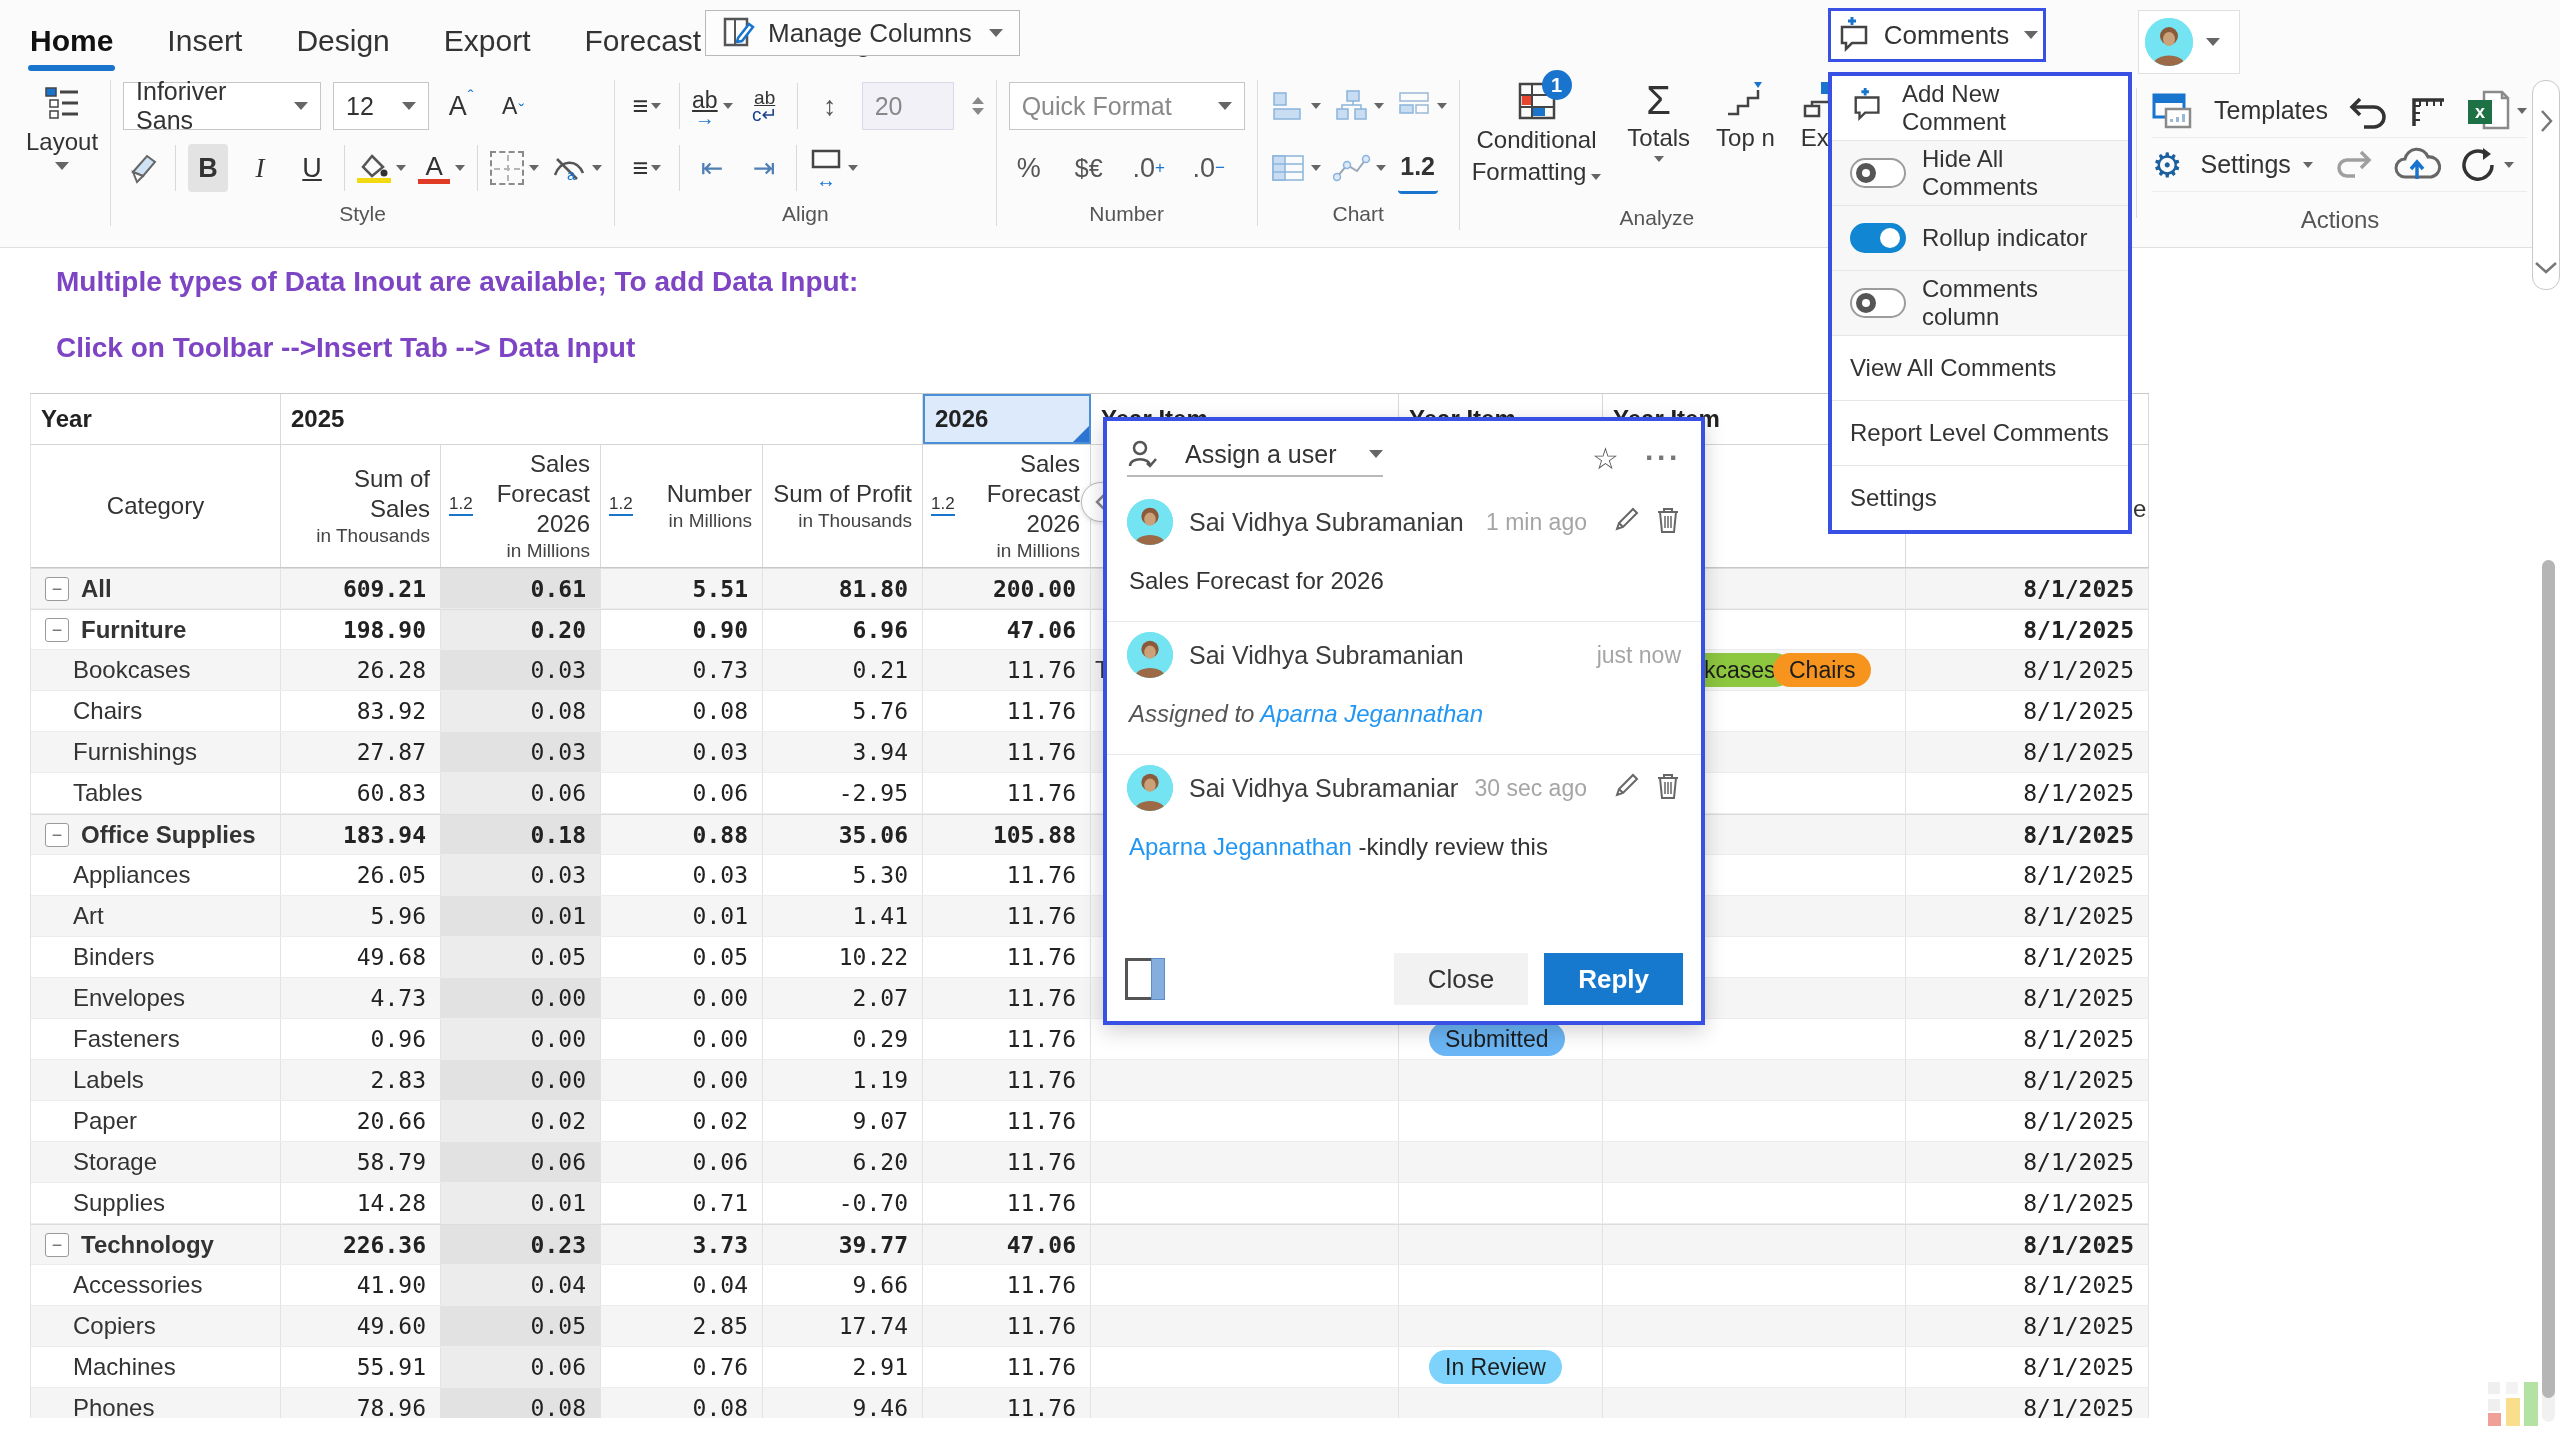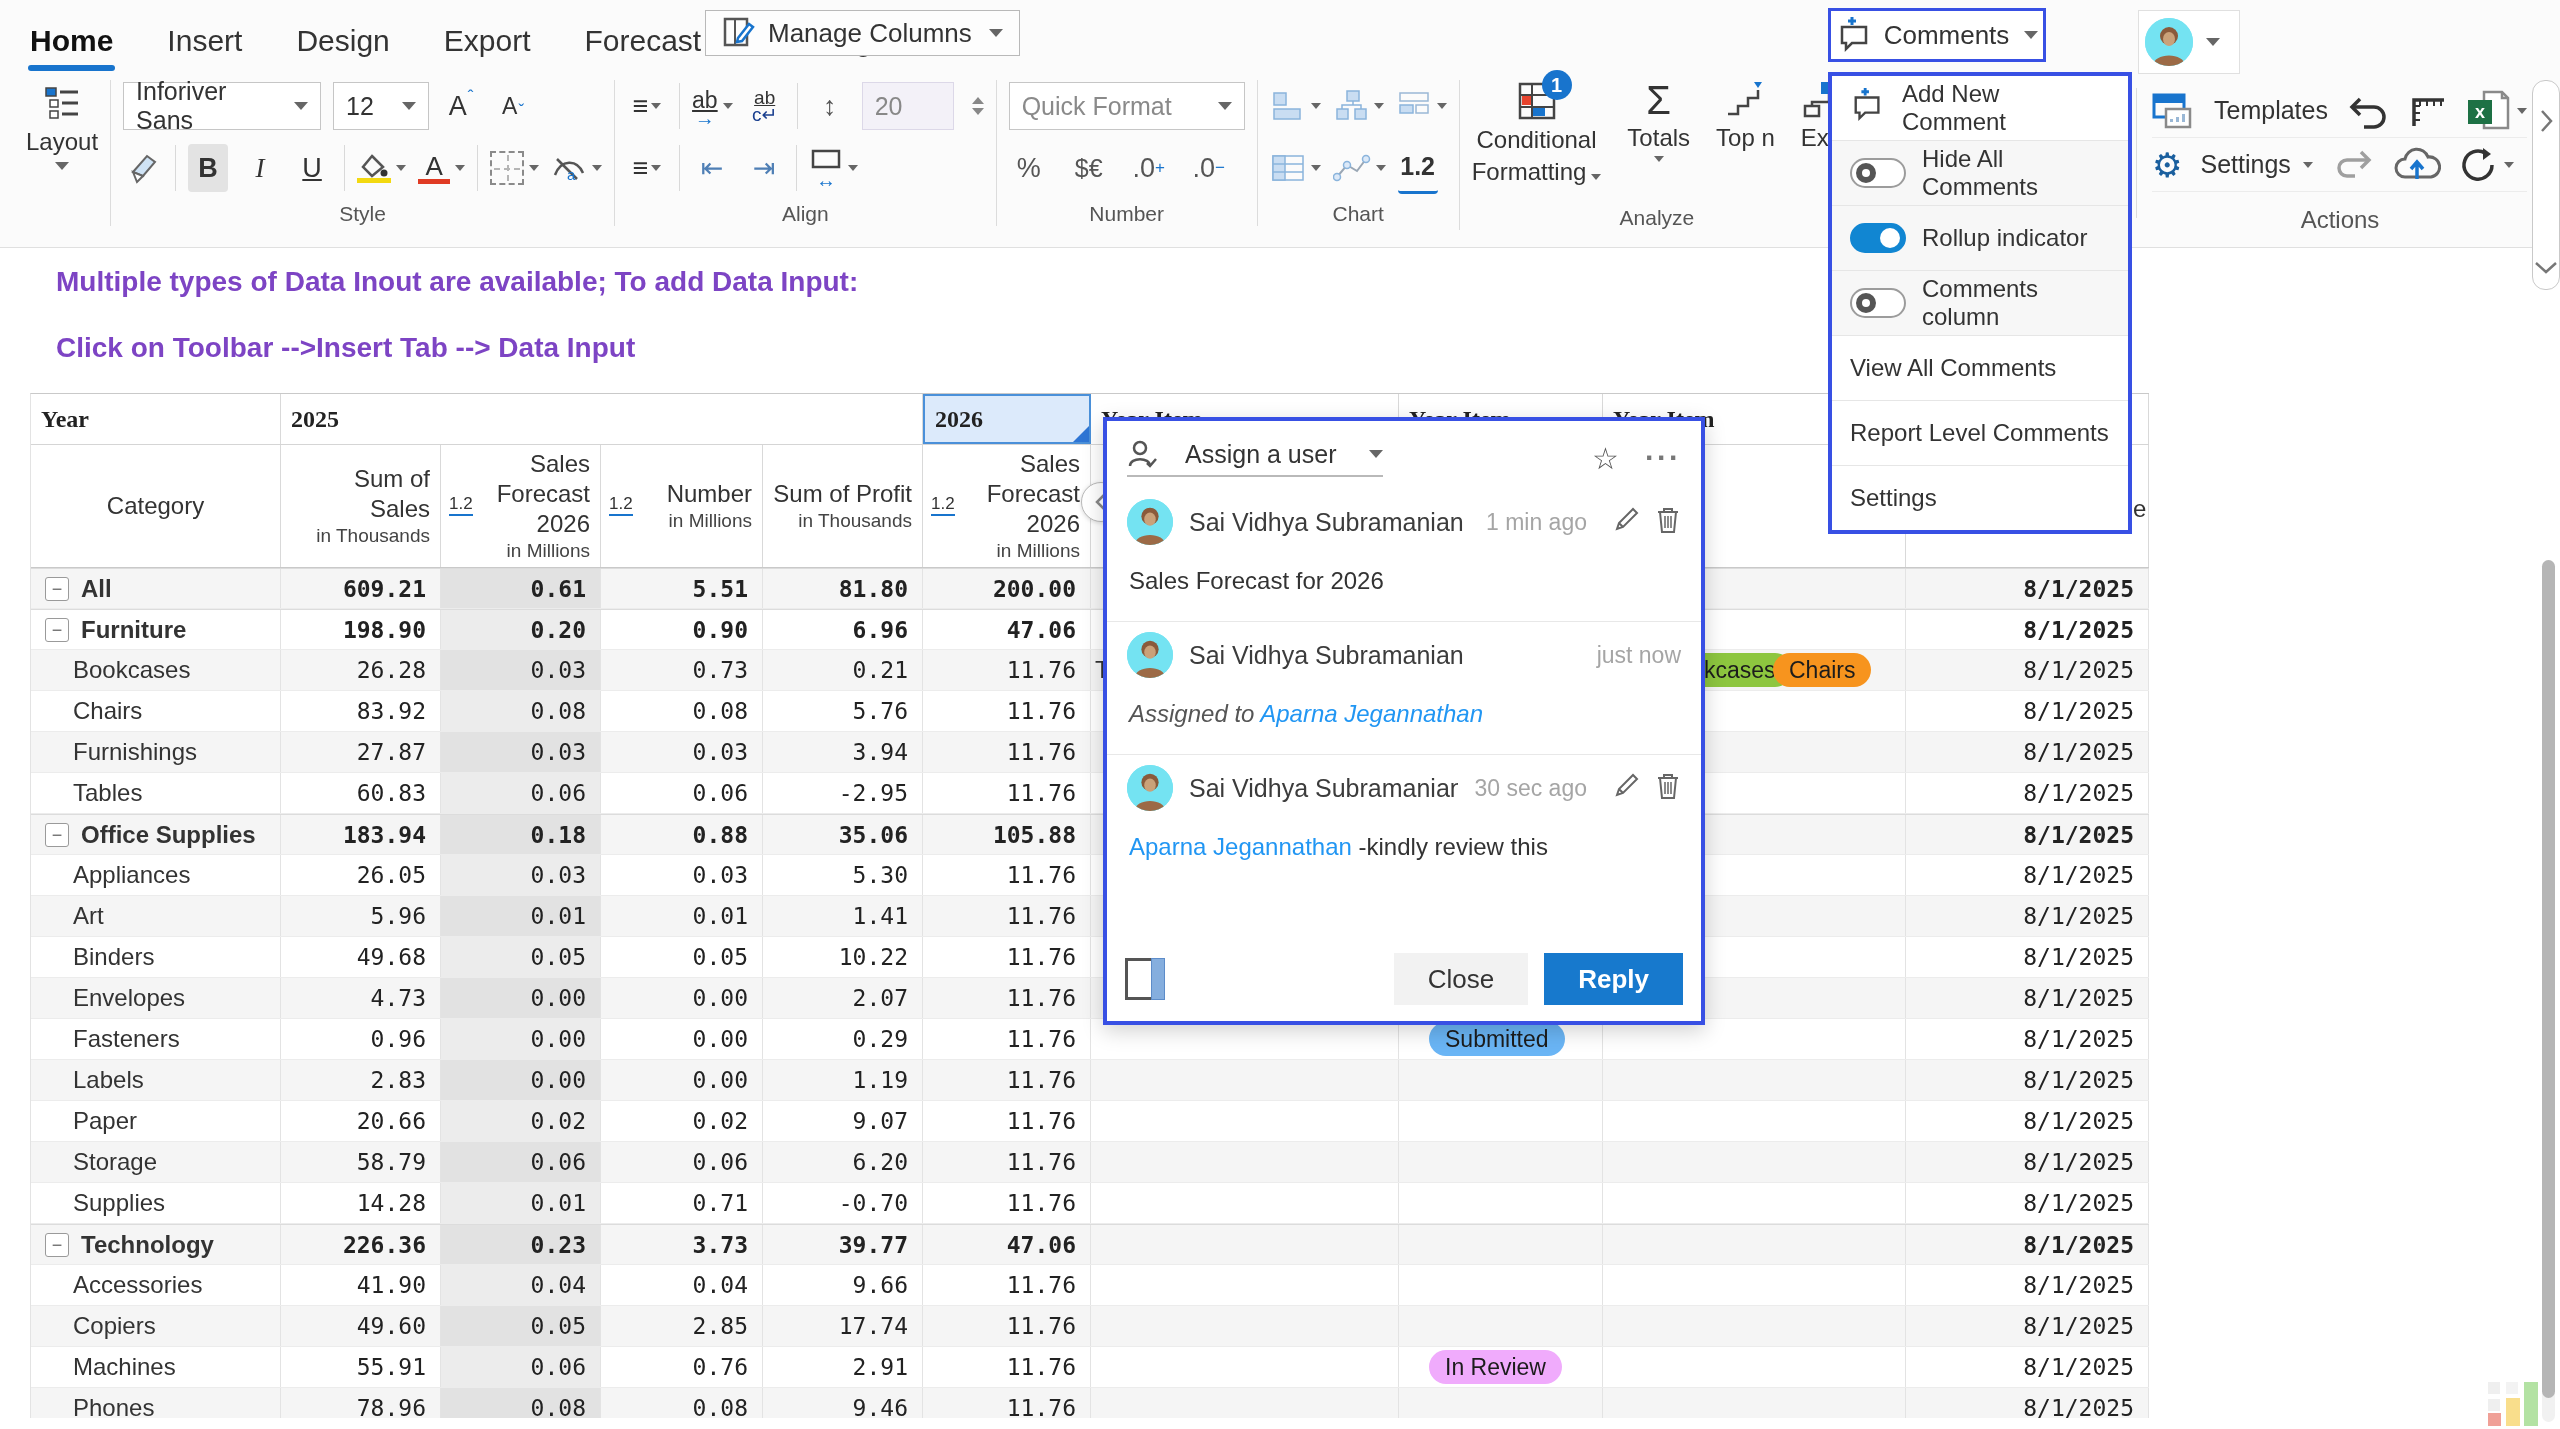--- a/index.html
+++ b/index.html
@@ -66,21 +66,21 @@
   svg.ic{display:block;}
   
   .note{position:absolute;left:56px;color:#7d44c4;font-weight:bold;font-size:28px;}
   
   .tbl{position:absolute;left:30px;top:393px;width:2118px;height:1024px;overflow:hidden;
        border-top:1px solid #c9c9c9;border-left:1px solid #e3e3e3;}
   .hrow1{display:flex;height:50px;border-bottom:1px solid #d5d5d5;background:#fff;}
   .hrow2{display:flex;height:122px;border-bottom:1px solid #c9c9c9;background:#fff;}
   .hc{border-right:1px solid #d9d9d9;box-sizing:border-box;display:flex;align-items:center;
       font-size:24px;padding:0 10px;position:relative;}
-  .hc.bold{font-weight:bold;color:#222;font-family:Liberation Serif, serif;}
+  .hc.bold{font-weight:bold;color:#222;}
   .hc.right{justify-content:flex-end;text-align:right;}
   .hc.center{justify-content:center;}
   .h2026{background:#dceafb;border:2px solid #4a90d9;box-sizing:border-box;}
   .tri2026{position:absolute;right:0;bottom:0;width:0;height:0;
            border-left:16px solid transparent;border-bottom:16px solid #2e75d4;}
   .htitle{display:flex;flex-direction:column;align-items:flex-end;line-height:1.25;}
   .hsub{font-size:19px;color:#444;font-weight:normal;}
   .row{display:flex;height:41px;box-sizing:border-box;border-bottom:1px solid #ececec;}
   .row.stripe{background:#f5f5f5;}
   .row.grp-row{border-top:1px solid #dcdcdc;}
@@ -853,21 +853,21 @@
       <div class="cell" style="width: 250px; flex: 0 0 auto;">
         <span class="catname" style="padding-left: 28px;">Machines</span>
       </div>
       <div class="cell num" style="width: 160px; flex: 0 0 auto;">55.91</div>
       <div class="cell num shaded" style="width: 160px; flex: 0 0 auto;">0.06</div>
       <div class="cell num" style="width: 162px; flex: 0 0 auto;">0.76</div>
       <div class="cell num" style="width: 160px; flex: 0 0 auto;">2.91</div>
       <div class="cell num" style="width: 168px; flex: 0 0 auto;">11.76</div>
       <div class="cell" style="width: 308px; flex: 0 0 auto;"></div>
       <div class="cell" style="width: 204px; flex: 0 0 auto;">
-        <span class="chip" style="background: #f0abfc; position: absolute; left: 30px;">In Review</span>
+        <span class="chip" style="background: #7dd3fc; position: absolute; left: 30px;">In Review</span>
       </div>
       <div class="cell" style="width: 303px; flex: 0 0 auto;"></div>
       <div class="cell num" style="width: 243px; flex: 0 0 auto; justify-content: flex-end;">8/1/2025</div>
     </div>
     <div class="row stripe" style="flex: 0 0 auto;">
       <div class="cell" style="width: 250px; flex: 0 0 auto; text-align: right;">
         <span class="catname" style="padding-left: 28px;">Phones</span>
       </div>
       <div class="cell num" style="width: 160px; flex: 0 0 auto;">78.96</div>
       <div class="cell num shaded" style="width: 160px; flex: 0 0 auto;">0.08</div>

